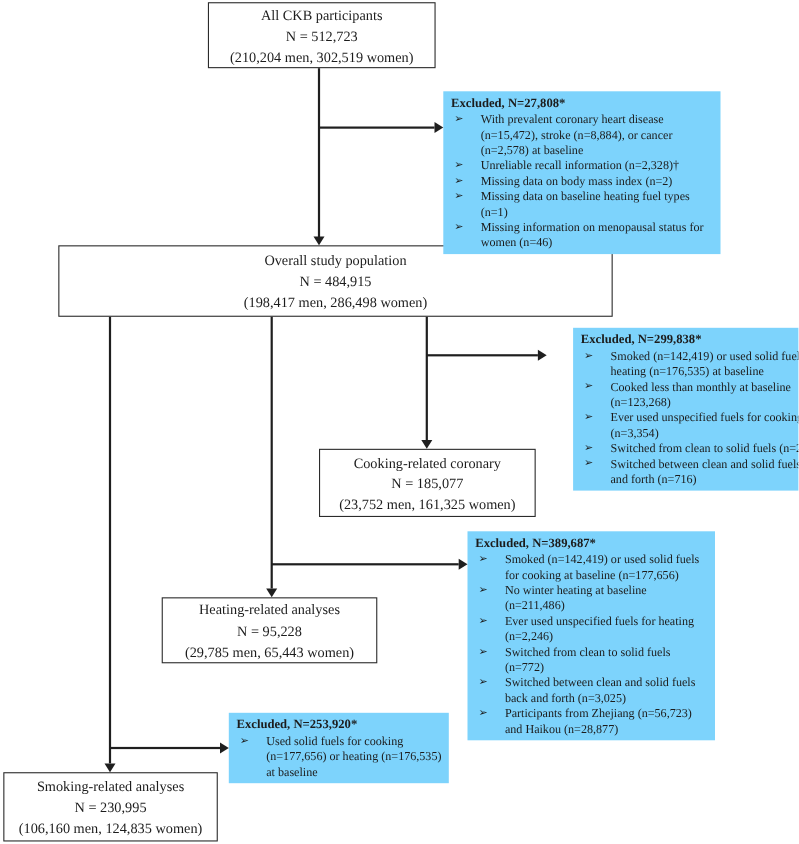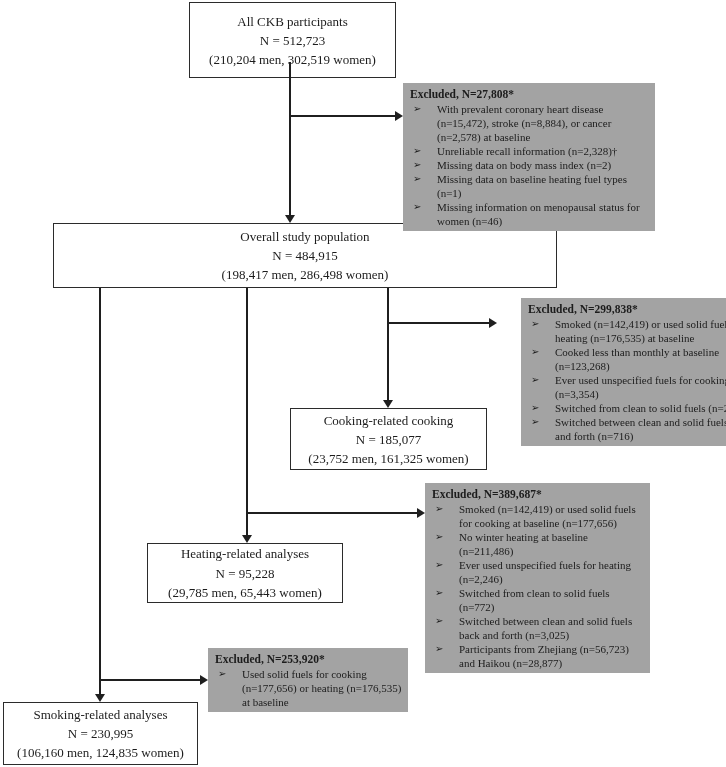--- a/index.html
+++ b/index.html
@@ -10,55 +10,55 @@
   
   .node {
     position:absolute; background:#ffffff; border:1.5px solid #2b2b2b;
     box-sizing:border-box; display:flex; flex-direction:column;
     justify-content:center; align-items:center; text-align:center;
     font-size:13px; line-height:19px;
   }
   .node .nline { white-space:nowrap; }
   
   .excl {
-    position:absolute; background:#a3a3a3; box-sizing:border-box;
+    position:absolute; background:#7dd3fc; box-sizing:border-box;
     padding:4px 5px 3px 7px; font-size:11px; line-height:14px;
   }
   .excl-heading { font-weight:bold; font-size:11.5px; line-height:15px; }
   .excl-item { display:flex; align-items:flex-start; }
   .excl-item .bullet { flex:0 0 27px; padding-left:3px; box-sizing:border-box; font-size:10px; line-height:14px; }
   .excl-item .itext { flex:1 1 auto;font-family:Liberation Serif, serif; }
   
   .line { position:absolute; background:#1f1f1f; }
   .arrd { position:absolute; width:0; height:0;
     border-left:5px solid transparent; border-right:5px solid transparent;
     border-top:8px solid #1f1f1f; }
   .arrr { position:absolute; width:0; height:0;
     border-top:5px solid transparent; border-bottom:5px solid transparent;
     border-left:8px solid #1f1f1f; }
 </style>
 </head>
 <body>
 
 <div class="canvas">
 
-  <div class="node" style="left:189px; top:2px; width:207px; height:76px;">
+  <div class="node" style="left:189px; top:2px; width:207px; height:60px;">
     <div class="nline">All CKB participants</div>
     <div class="nline">N = 512,723</div>
     <div class="nline">(210,204 men, 302,519 women)</div>
   </div>
 
   <div class="node" style="left:53px; top:223px; width:504px; height:65px;">
     <div class="nline">Overall study population</div>
     <div class="nline">N = 484,915</div>
     <div class="nline">(198,417 men, 286,498 women)</div>
   </div>
 
   <div class="node" style="left:290px; top:408px; width:197px; height:62px;">
-    <div class="nline">Cooking-related cooking</div>
+    <div class="nline">Cooking-related coronary</div>
     <div class="nline">N = 185,077</div>
     <div class="nline">(23,752 men, 161,325 women)</div>
   </div>
 
   <div class="node" style="left:147px; top:543px; width:196px; height:60px;justify-content:space-between;">
     <div class="nline">Heating-related analyses</div>
     <div class="nline">N = 95,228</div>
     <div class="nline">(29,785 men, 65,443 women)</div>
   </div>
 

